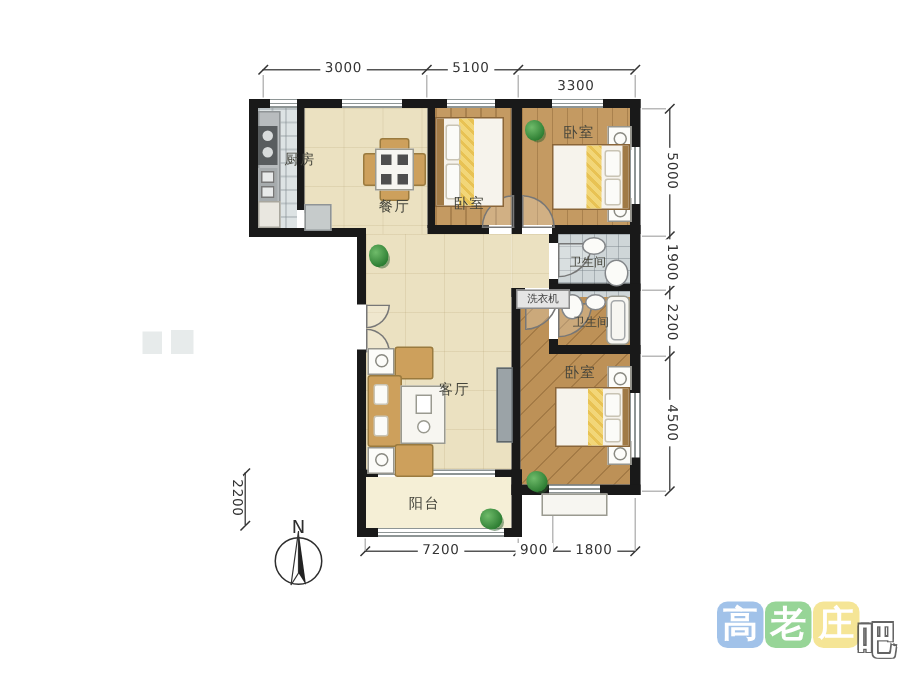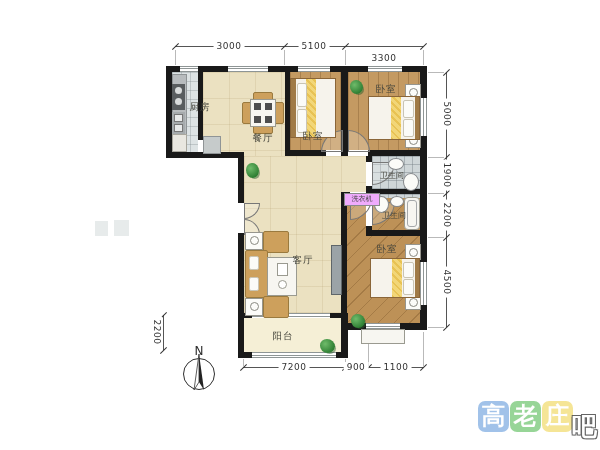--- a/index.html
+++ b/index.html
@@ -47,21 +47,21 @@
   .dimline-v{position:absolute;width:1px;background:#555;}
   .tick{position:absolute;width:9px;height:1px;background:#333;transform:rotate(-45deg);}
   .ext{position:absolute;background:#b9b9b9;}
   .dimlab{position:absolute;transform:translate(-50%,-50%);background:#fff;padding:0 3px;
     font-size:9px;color:#333;letter-spacing:.5px;white-space:nowrap;}
   .dimlab.rot{transform:translate(-50%,-50%) rotate(90deg);}
   
   .rlab{position:absolute;transform:translate(-50%,-50%);font-size:9.5px;color:#45453c;
     letter-spacing:1px;white-space:nowrap;}
   .rlab.sm{font-size:8px;letter-spacing:0;}
-  .washerbox{position:absolute;background:#f0abfc;border:1px solid #8a8a8a;font-size:7px;color:#444;
+  .washerbox{position:absolute;background:#e5e5e5;border:1px solid #8a8a8a;font-size:7px;color:#444;
     text-align:center;line-height:10px;white-space:nowrap;overflow:hidden;}
   
   .ncircle{position:absolute;width:30px;height:30px;border:1.5px solid #2e2e2e;border-radius:50%;background:#fff;}
   .nlabel{position:absolute;font-size:12px;color:#2e2e2e;transform:translate(-50%,-50%);}
   
   .wm-tile{position:absolute;width:31px;height:31px;border-radius:7px;opacity:.8;
     color:#fff;font-size:24px;font-weight:bold;text-align:center;line-height:31px;}
   .wm-blue{background:#8ab4e4;} .wm-green{background:#7ecb7e;} .wm-yellow{background:#f3df7d;}
   .wm-suffix{position:absolute;font-size:25px;font-weight:bold;color:#fff;opacity:.85;
     text-shadow:-1px -1px 0 #4a4a4a,1px -1px 0 #4a4a4a,-1px 1px 0 #4a4a4a,1px 1px 0 #4a4a4a;}
@@ -270,21 +270,21 @@
   <div class="tick" style="left:239px;top:367px"></div>
   <div class="tick" style="left:341px;top:367px"></div>
   <div class="tick" style="left:364px;top:367px"></div>
   <div class="tick" style="left:419px;top:367px"></div>
   <div class="ext" style="left:243px;top:359px;width:1px;height:8px"></div>
   <div class="ext" style="left:345px;top:359px;width:1px;height:8px"></div>
   <div class="ext" style="left:368px;top:344px;width:1px;height:23px"></div>
   <div class="ext" style="left:423px;top:332px;width:1px;height:35px"></div>
   <div class="dimlab" style="left:294px;top:367px">7200</div>
   <div class="dimlab" style="left:356px;top:367px">900</div>
-  <div class="dimlab" style="left:396px;top:367px">1100</div>
+  <div class="dimlab" style="left:396px;top:367px">1800</div>
 
   <div class="dimline-v" style="left:163px;top:315px;height:35px"></div>
   <div class="tick" style="left:159px;top:315px"></div>
   <div class="tick" style="left:159px;top:350px"></div>
   <div class="dimlab rot" style="left:157px;top:332px">2200</div>
 
   <div class="nlabel" style="left:199px;top:351px">N</div>
   <div class="ncircle" style="left:183px;top:358px"></div>
   <svg class="abs" style="left:190px;top:352px" width="18" height="42" viewBox="0 0 18 42">
     <polygon points="9,2 14,38 9,30" fill="#222"></polygon>

